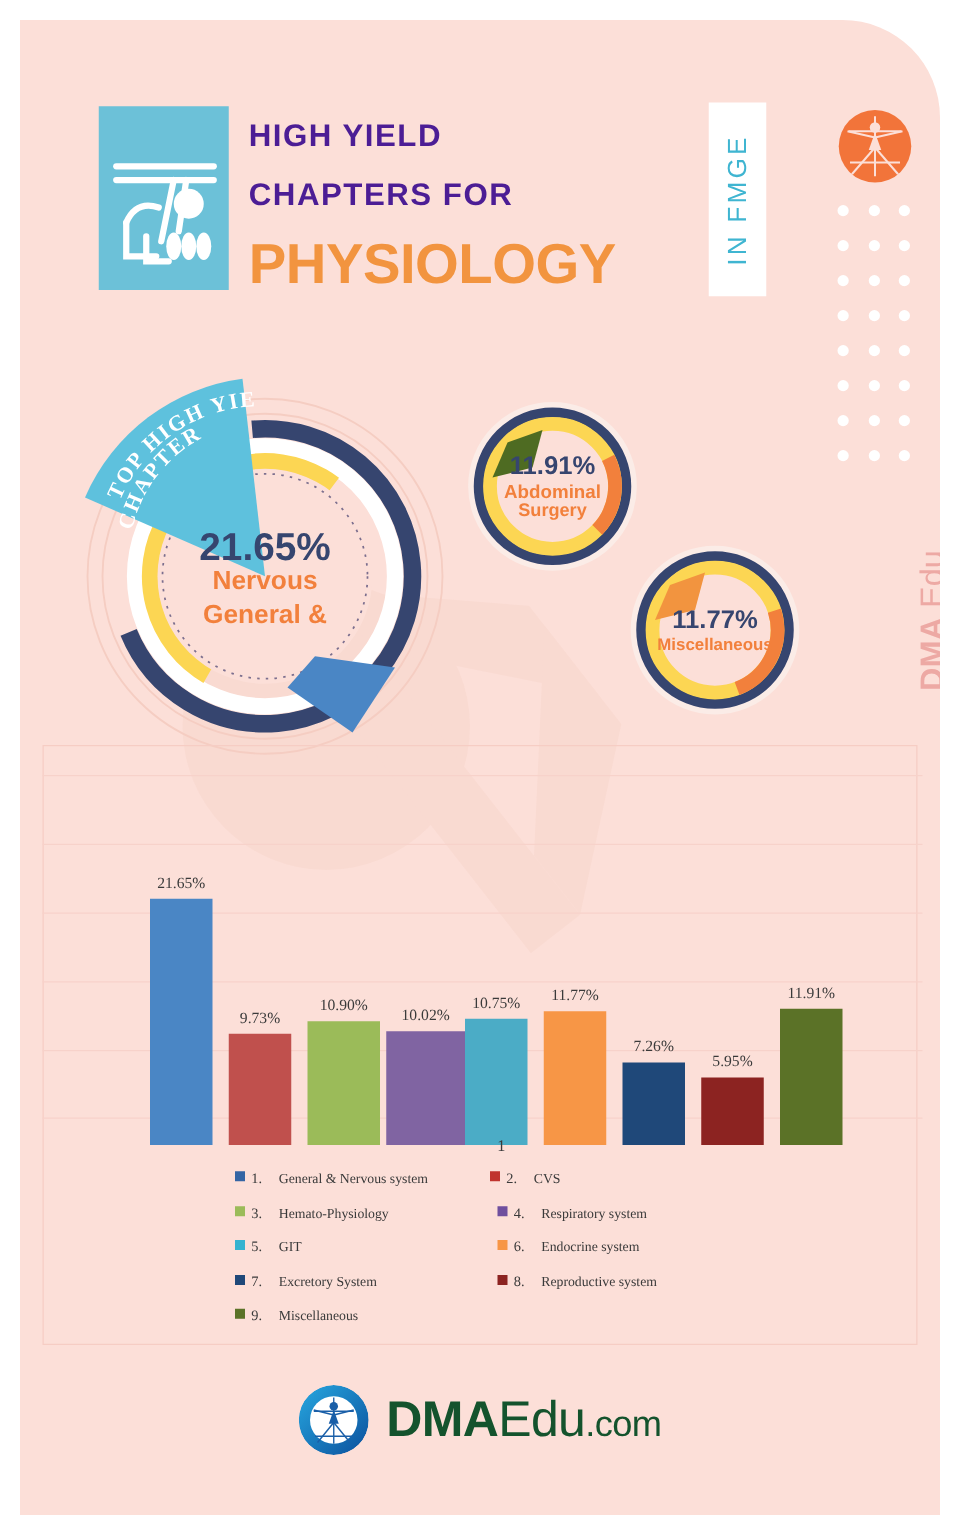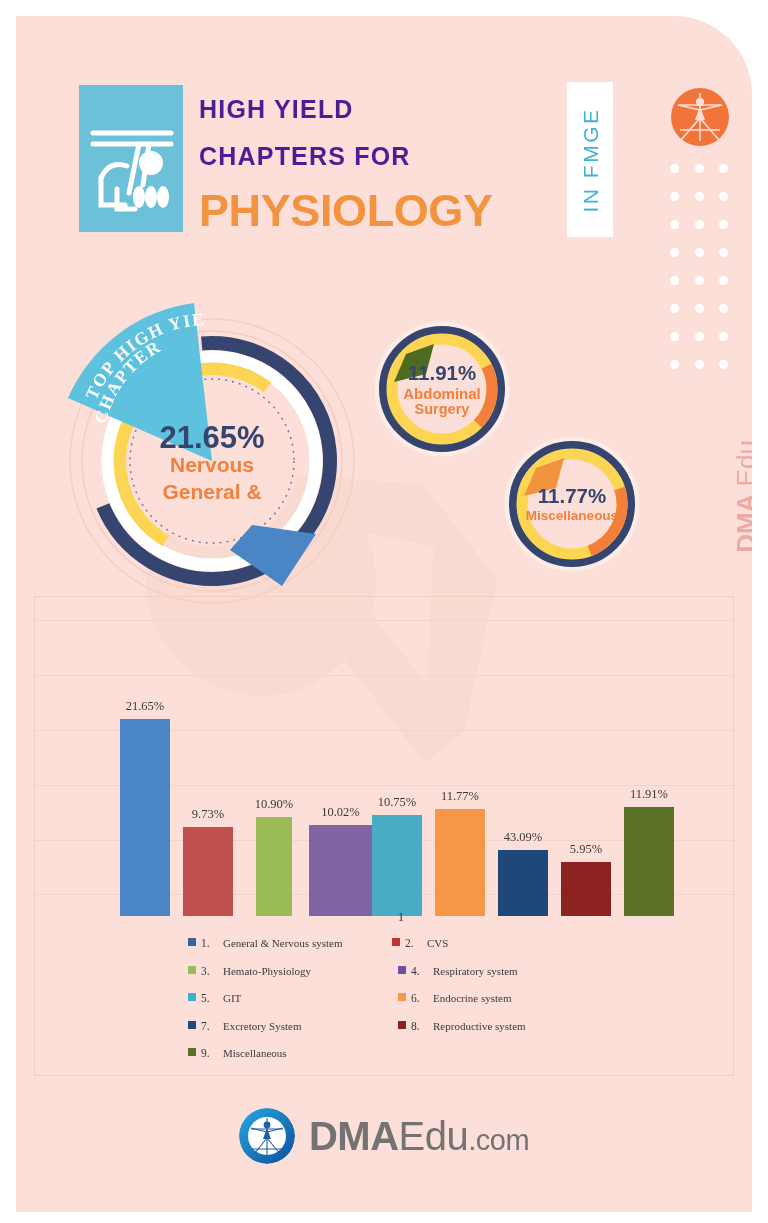--- a/index.html
+++ b/index.html
@@ -248,21 +248,21 @@
   }
   .f-logo {
     width: 56px; height: 56px;
     border-radius: 50%;
     margin-right: 14px;
     position: relative;
     overflow: hidden;
   }
   .f-text {
     font-size: 40px;
-    color: #737373;
+    color: #14532d;
     letter-spacing: -0.5px;
     text-align: center;
   }
   .f-text b { font-weight: 700; }
   .f-text .lite { font-weight: 400; }
   .f-text .com { font-size: 29px; font-weight: 400; }
 </style>
 </head>
 <body>
 
@@ -434,39 +434,39 @@
 
   <div class="bars-area" id="bars-area">
       <div class="bar-item" style="left: 104px; width: 50px; height: 197.448px;">
         <div class="bar-rect" style="height: 100%; background: rgb(74, 134, 197);"></div>
         <div class="bar-label">21.65%</div>
       </div>
       <div class="bar-item" style="left: 167px; width: 50px; height: 88.7376px;">
         <div class="bar-rect" style="height: 100%; background: rgb(192, 80, 77);"></div>
         <div class="bar-label">9.73%</div>
       </div>
-      <div class="bar-item" style="left: 240px; width: 36px; height: 99.408px;">
+      <div class="bar-item" style="left: 230px; width: 58px; height: 99.408px;">
         <div class="bar-rect" style="height: 100%; background: rgb(155, 187, 89);"></div>
         <div class="bar-label">10.90%</div>
       </div>
       <div class="bar-item" style="left: 293px; width: 63px; height: 91.3824px;">
         <div class="bar-rect" style="height: 100%; background: rgb(128, 100, 162);"></div>
         <div class="bar-label">10.02%</div>
       </div>
       <div class="bar-item" style="left: 356px; width: 50px; height: 101px;">
         <div class="bar-rect" style="height: 100%; background: rgb(75, 172, 198);"></div>
         <div class="bar-label">10.75%</div>
       </div>
       <div class="bar-item" style="left: 419px; width: 50px; height: 107.342px;">
         <div class="bar-rect" style="height: 100%; background: rgb(247, 150, 70);"></div>
         <div class="bar-label">11.77%</div>
       </div>
       <div class="bar-item" style="left: 482px; width: 50px; height: 66.2112px;">
         <div class="bar-rect" style="height: 100%; background: rgb(31, 72, 121);"></div>
-        <div class="bar-label">43.09%</div>
+        <div class="bar-label">7.26%</div>
       </div>
       <div class="bar-item" style="left: 545px; width: 50px; height: 54.264px; margin-top: 44px;">
         <div class="bar-rect" style="height: 100%; background: rgb(140, 35, 33);"></div>
         <div class="bar-label">5.95%</div>
       </div>
       <div class="bar-item" style="left: 608px; width: 50px; height: 108.619px;">
         <div class="bar-rect" style="height: 100%; background: rgb(91, 114, 39);"></div>
         <div class="bar-label">11.91%</div>
       </div>
     </div>

